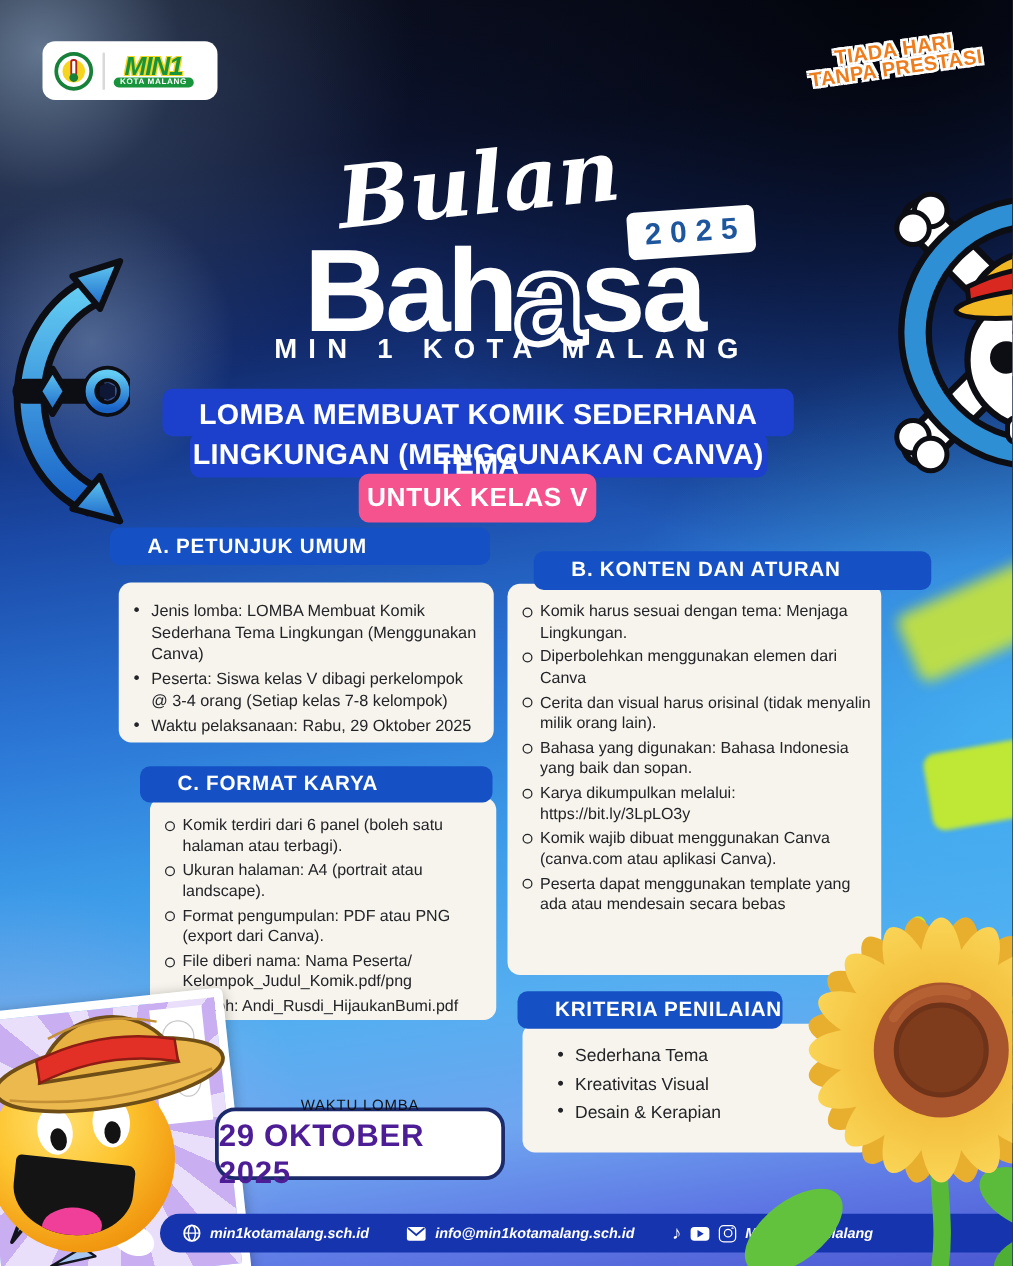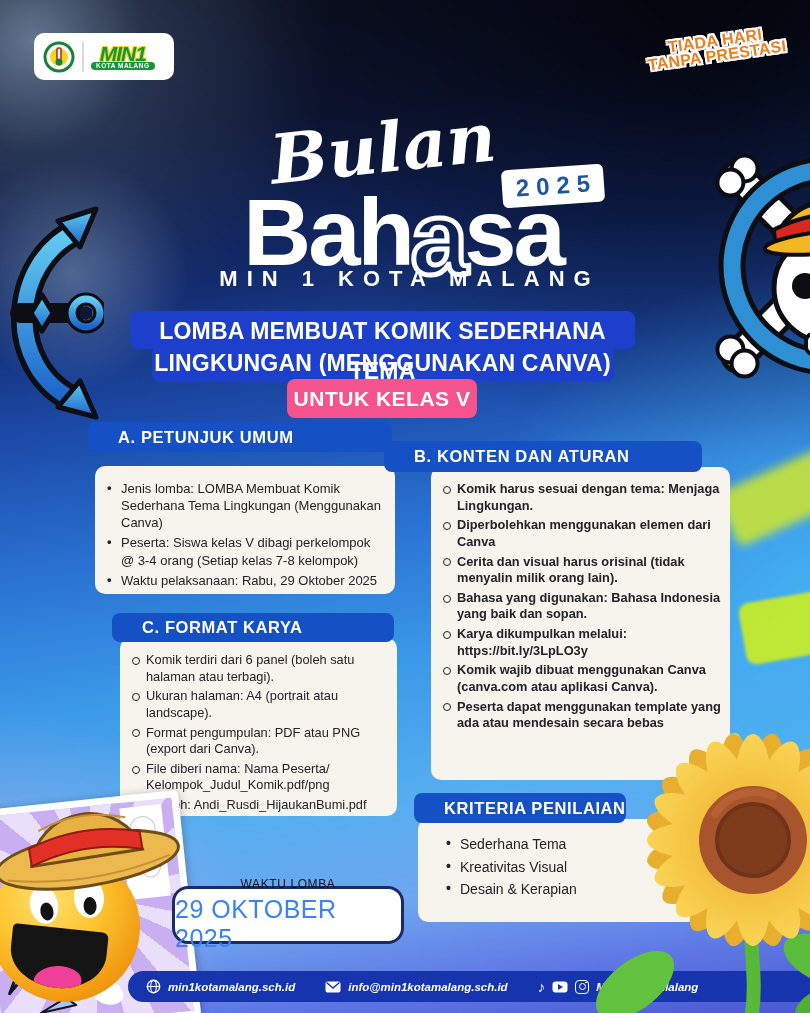--- a/index.html
+++ b/index.html
@@ -53,37 +53,37 @@
     display:flex;align-items:center;justify-content:center;z-index:3;
     color:#fff;font-weight:800;font-size:21px;letter-spacing:0.5px;}
 
   
   .sec-header{position:absolute;background:#1550c4;border-radius:8px;color:#fff;font-weight:800;
     font-size:16.5px;letter-spacing:0.6px;z-index:5;display:flex;align-items:center;padding-left:30px;box-sizing:border-box;}
   .sec-card{position:absolute;background:#f6f4ec;border-radius:10px;z-index:4;box-sizing:border-box;
     color:#232328;}
   .hA{left:88px;top:422px;width:304px;height:30px;}
   .cA{left:95px;top:466px;width:300px;height:128px;padding:14px 10px 6px 10px;font-size:13px;line-height:1.32;}
-  .hB{left:384px;top:441px;width:318px;height:31px;}
-  .cB{left:431px;top:467px;width:299px;height:313px;padding:14px 8px 6px 10px;font-size:12.8px;line-height:1.3;font-weight:bold;}
+  .hB{left:427px;top:441px;width:318px;height:31px;}
+  .cB{left:406px;top:467px;width:299px;height:313px;padding:14px 8px 6px 10px;font-size:12.8px;line-height:1.3;}
   .hC{left:112px;top:613px;width:282px;height:29px;}
   .cC{left:120px;top:638px;width:277px;height:178px;padding:14px 8px 6px 10px;font-size:12.8px;line-height:1.3;}
   .hK{left:414px;top:793px;width:212px;height:30px;}
   .cK{left:418px;top:819px;width:280px;height:103px;padding:16px 8px 6px 26px;font-size:14px;line-height:1.4;}
   ul.plist{list-style:none;margin:0;padding:0;overflow-wrap:anywhere;}
   ul.plist li{position:relative;padding-left:16px;margin-bottom:3px;}
   ul.dots li::before{content:"\2022";position:absolute;left:2px;top:-1px;font-weight:bold;}
   ul.circles li::before{content:"";position:absolute;left:2px;top:0.38em;width:6px;height:6px;
     border:1.5px solid #232328;border-radius:50%;}
 
   
   .waktu-box{left:172px;top:886px;width:226px;height:52px;background:#fff;border:3px solid #1b2a6b;
     border-radius:16px;z-index:6;display:flex;flex-direction:column;align-items:center;justify-content:center;}
   .waktu-label{font-size:12px;font-weight:400;color:#101014;letter-spacing:0.6px;}
-  .waktu-date{font-size:25px;font-weight:400;color:#3b82f6;letter-spacing:0.5px;margin-top:4px;}
+  .waktu-date{font-size:25px;font-weight:700;color:#4c1d95;letter-spacing:0.5px;margin-top:4px;}
 
   
   .footer-bar{left:128px;top:971px;width:682px;height:31px;background:#1634ae;border-radius:16px 0 0 16px;
     z-index:7;display:flex;align-items:center;padding-left:18px;box-sizing:border-box;color:#fff;
     font-style:italic;font-weight:bold;font-size:11.5px;}
   .fgrp{display:flex;align-items:center;gap:7px;}
   .fgrp + .fgrp{margin-left:30px;}
   .ig-icon{width:12px;height:12px;border:1.6px solid #fff;border-radius:4px;position:relative;}
   .ig-icon::before{content:"";position:absolute;left:2.5px;top:2.5px;width:5px;height:5px;border:1.4px solid #fff;border-radius:50%;}
   .ig-icon::after{content:"";position:absolute;right:1px;top:1px;width:1.8px;height:1.8px;background:#fff;border-radius:50%;}

